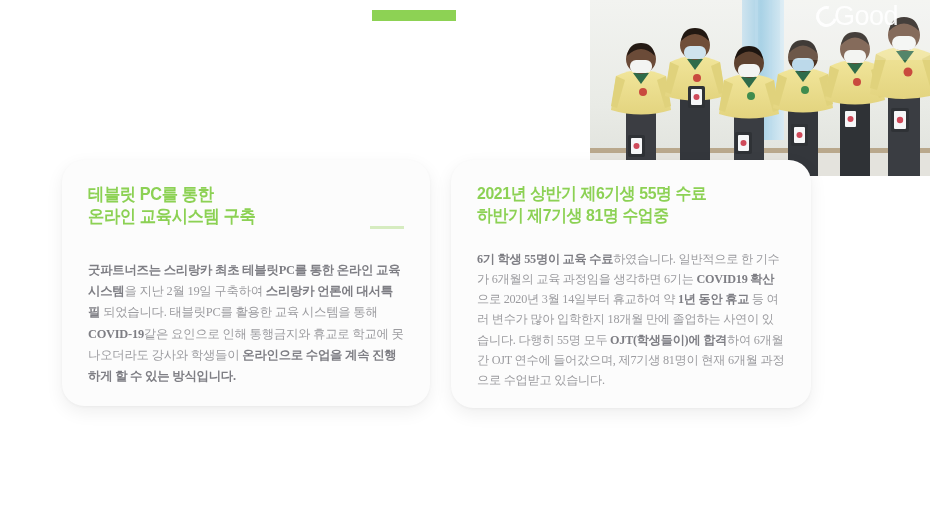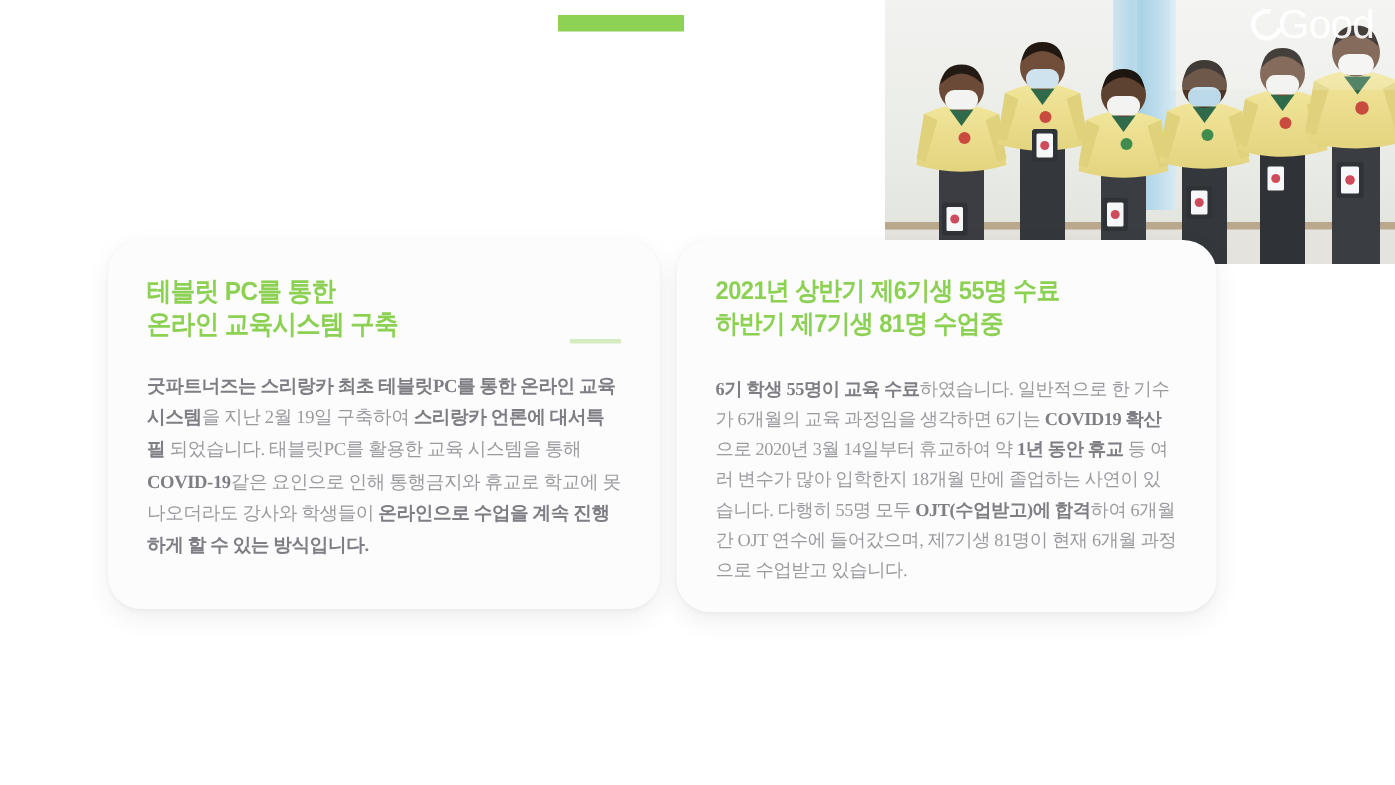--- a/index.html
+++ b/index.html
@@ -37,21 +37,21 @@
     width: 340px;
     height: 176px;
     overflow: hidden;
     background: #e9ecea;
   }
   .photo svg { display: block; width: 100%; height: 100%; }
 
   
   .logo {
     position: absolute;
-    right: 14px;
+    right: 32px;
     top: 4px;
     text-align: right;
     line-height: 0.92;
     color: #ffffff;
     opacity: .93;
     z-index: 6;
     pointer-events: none;
   }
   .logo-row { display: flex; align-items: center; justify-content: flex-end; }
   .logo-mark {
@@ -75,21 +75,21 @@
   }
 
   
   .card {
     position: absolute;
     background: #fcfcfc;
     border-radius: 22px;
     box-shadow: 0 6px 18px rgba(0,0,0,0.065), 0 1px 3px rgba(0,0,0,0.04);
     z-index: 5;
   }
-  .card-left  { left: 72px;  top: 160px; width: 368px; height: 246px; }
+  .card-left  { left: 62px;  top: 160px; width: 368px; height: 246px; }
   .card-right { left: 451px; top: 160px; width: 360px; height: 248px; }
 
   .card-inner { padding: 23px 26px 0 26px; position: relative; height: 100%; }
 
   .card-title {
     color: #8cd154;
     font-weight: 700;
     font-size: 17.5px;
     line-height: 1.28;
     letter-spacing: -0.4px;
@@ -102,21 +102,21 @@
   .title-rule {
     position: absolute;
     right: 26px;
     top: 66px;
     width: 34px;
     height: 3px;
     background: #d6ecc0;
   }
 
   .card-body {
-    margin-top: 19px;
+    margin-top: 32px;
     color: #9b9b9f;
     font-size: 12.4px;
     line-height: 1.72;
     letter-spacing: -0.25px;
     font-family: "Liberation Serif", "DejaVu Serif", serif;
   }
   .card-right .card-body { margin-top: 22px; font-size: 12.2px; line-height: 1.66; }
   .card-body b { color: #7e7e84; font-weight: 700; }
 </style>
 </head>
@@ -266,17 +266,17 @@
 온라인 교육시스템 구축</div>
       <div class="title-rule"></div>
       <div class="card-body"><b>굿파트너즈는 스리랑카 최초 테블릿PC를 통한 온라인 교육시스템</b>을 지난 2월 19일 구축하여 <b>스리랑카 언론에 대서특필</b> 되었습니다.  태블릿PC를 활용한 교육 시스템을 통해 <b>COVID-19</b>같은 요인으로 인해 통행금지와 휴교로 학교에 못 나오더라도 강사와 학생들이 <b>온라인으로 수업을 계속 진행하게 할 수 있는 방식입니다.</b></div>
     </div>
   </div>
 
   <div class="card card-right">
     <div class="card-inner">
       <div class="card-title">2021년 상반기 제6기생 55명 수료
 하반기 제7기생 81명 수업중</div>
-      <div class="card-body"><b>6기 학생 55명이 교육 수료</b>하였습니다.  일반적으로 한 기수가 6개월의 교육 과정임을 생각하면 6기는 <b>COVID19 확산</b>으로 2020년 3월 14일부터 휴교하여 약 <b>1년 동안 휴교</b> 등 여러 변수가 많아 입학한지 18개월 만에 졸업하는 사연이 있습니다.  다행히 55명 모두 <b>OJT(수업받고)에 합격</b>하여 6개월간 OJT 연수에 들어갔으며, 제7기생 81명이 현재 6개월 과정으로 수업받고 있습니다.</div>
+      <div class="card-body"><b>6기 학생 55명이 교육 수료</b>하였습니다.  일반적으로 한 기수가 6개월의 교육 과정임을 생각하면 6기는 <b>COVID19 확산</b>으로 2020년 3월 14일부터 휴교하여 약 <b>1년 동안 휴교</b> 등 여러 변수가 많아 입학한지 18개월 만에 졸업하는 사연이 있습니다.  다행히 55명 모두 <b>OJT(학생들이)에 합격</b>하여 6개월간 OJT 연수에 들어갔으며, 제7기생 81명이 현재 6개월 과정으로 수업받고 있습니다.</div>
     </div>
   </div>
 
 </div>
 
 </body></html>

